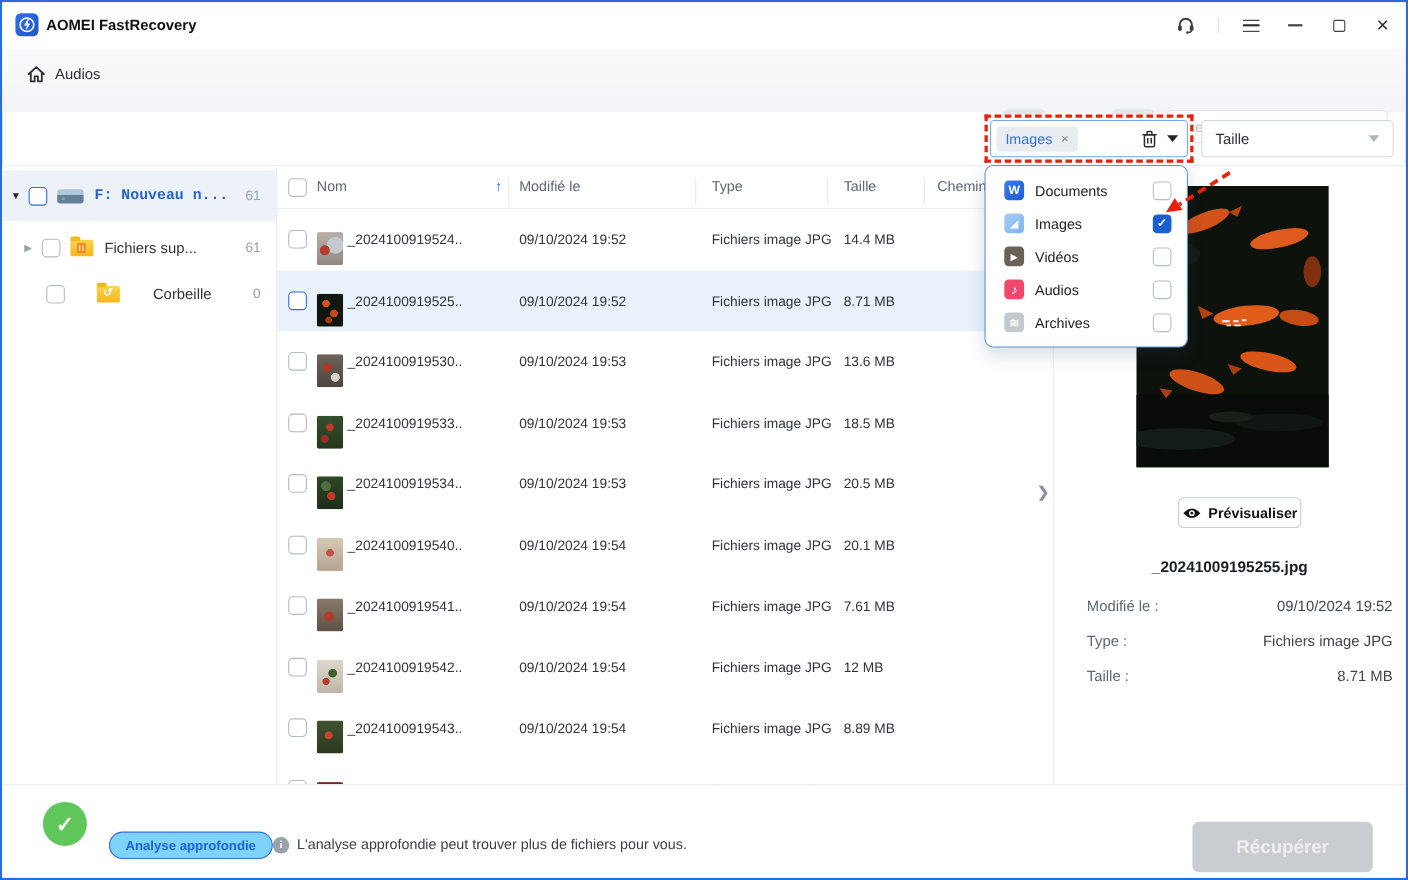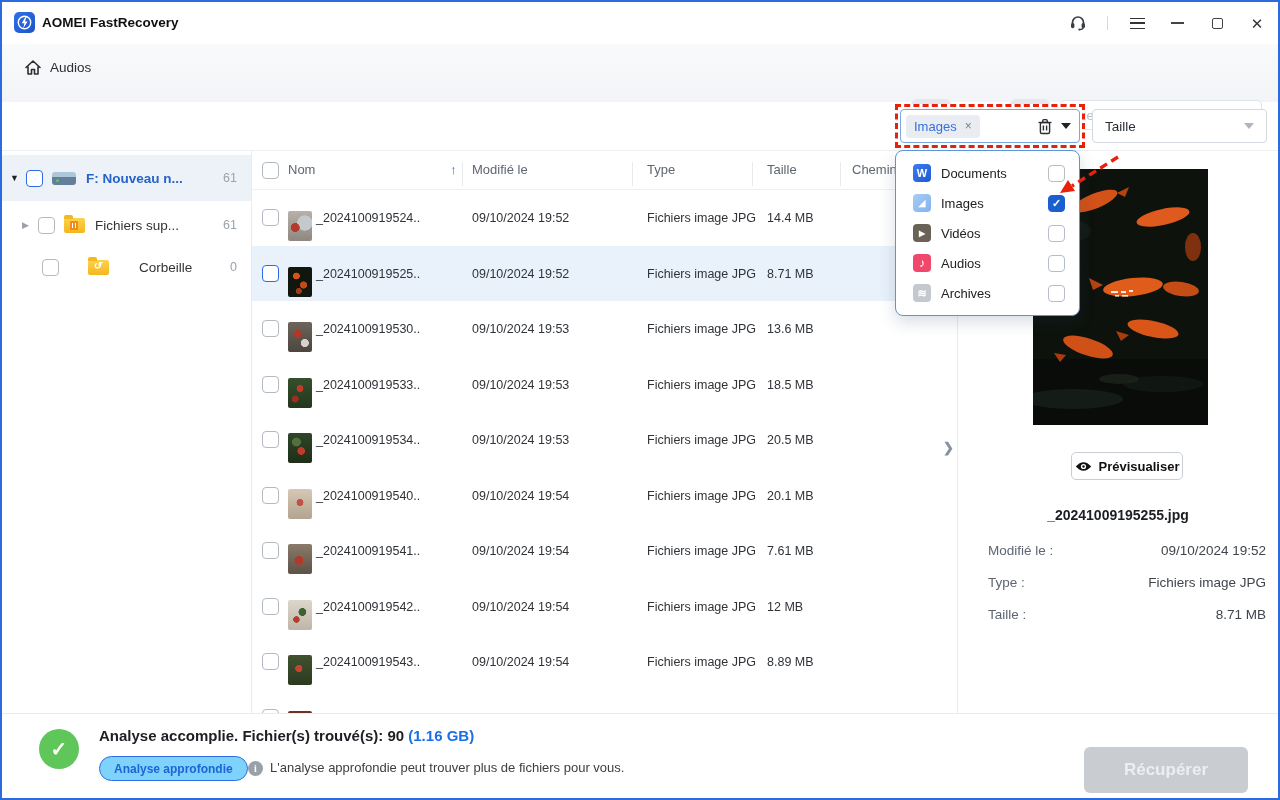--- a/index.html
+++ b/index.html
@@ -53,21 +53,21 @@
   .side-item { position:relative; display:flex; align-items:center; cursor:pointer; }
   .side-item.idx-0 { height:46px; margin-top:4px; padding-left:8px; background:#edf2f8; }
   .side-item.idx-1 { height:36px; margin-top:6px; padding-left:20px; }
   .side-item.idx-2 { height:36px; margin-top:6px; padding-left:4px;gap:20px; }
   .tree-arrow { width:16px; font-size:9px; color:#222; }
   .side-item[data-arrow="right"] .tree-arrow, .idx-1 .tree-arrow { color:#9aa0a8; }
   .cb { width:17px; height:17px; border:1.5px solid #b4bac2; border-radius:4px; background:#fff; flex:none; }
   .side-item.selected .cb { border-color:#2e6be5; }
   .side-ico { margin:0 10px 0 9px; flex:none; position:relative; }
   .side-label { font-size:13.5px; color:#333; flex:1; white-space:nowrap; overflow:hidden; }
-  .side-item.selected .side-label { color:#2563c9; font-weight:bold; }
+  .side-item.selected .side-label { color:#2563c9; font-weight:bold;font-family:Liberation Mono, monospace; }
   .side-count { font-size:12.5px; color:#9aa2ac; margin-right:14px; }
   
   .side-ico[data-icon="drive"] { width:24px; height:13px; border-radius:3px; background:linear-gradient(#aec6da 0 38%,#647f99 38%); }
   .side-ico[data-icon="drive"] i { position:absolute; left:4px; bottom:3px; width:3px; height:3px; border-radius:50%; background:#4fd14f; }
   
   .side-ico[data-icon="folder-deleted"], .side-ico[data-icon="folder-recycle"] { width:21px; height:15px; border-radius:2px; background:linear-gradient(#fcd34d,#f3b71f); }
   .side-ico[data-icon="folder-deleted"]::before, .side-ico[data-icon="folder-recycle"]::before { content:""; position:absolute; top:-3px; left:0; width:9px; height:4px; border-radius:2px 2px 0 0; background:#f3b81f; }
   .side-ico[data-icon="folder-deleted"] i { position:absolute; left:6px; top:3px; width:8px; height:9px; background:#ee8d1d; border-radius:1px; }
   .side-ico[data-icon="folder-deleted"] i::before { content:""; position:absolute; left:1.5px; top:2px; width:1.5px; height:5px; background:#fff; box-shadow:3px 0 0 #fff; }
   .side-ico[data-icon="folder-recycle"] i::before { content:"\21BA"; position:absolute; left:5px; top:0px; font-size:10px; color:#fff; font-weight:bold; }
@@ -489,22 +489,19 @@
       </div>
     </div>
 
   <svg class="anno">
     <line x1="1116" y1="155" x2="1070" y2="184" stroke="#e8220a" stroke-width="3.4" stroke-dasharray="8 5"></line>
     <polygon points="1058,191 1066,178 1073,189" fill="#e8220a"></polygon>
   </svg>
 
   <div class="statusbar">
     <div class="ok-circle">✓</div>
-    <div class="status-msg">
-      <span>Analyse accomplie. Fichier(s) trouvé(s): 90 </span><span class="status-size">(1.16 GB)</span>
-    </div>
     <div class="deep-btn">Analyse approfondie</div>
     <div class="info-ico">i</div>
     <div class="info-text">L'analyse approfondie peut trouver plus de fichiers pour vous.</div>
     <div class="recover-btn">Récupérer</div>
   </div>
 
 </div>
 
 </body></html>

